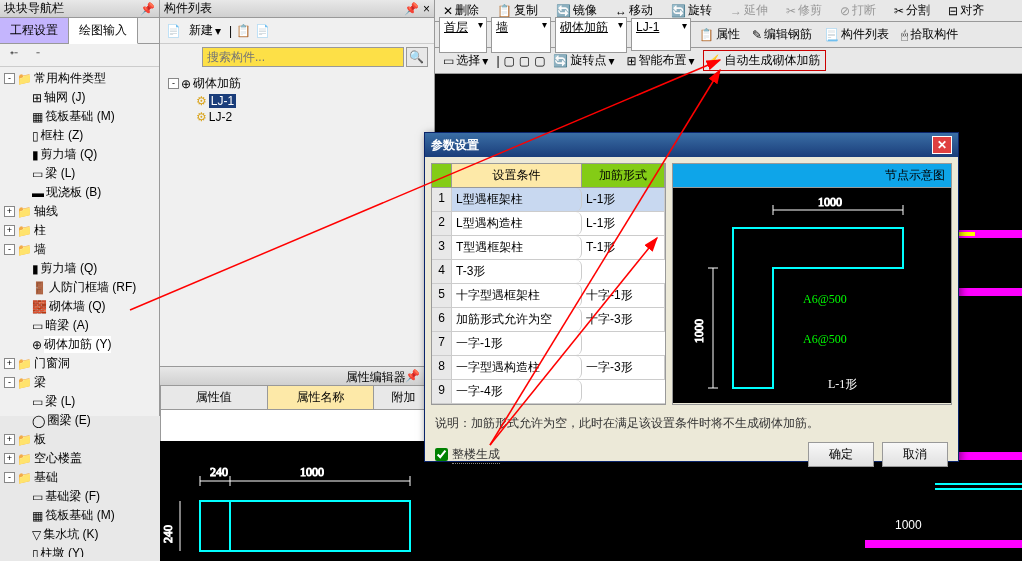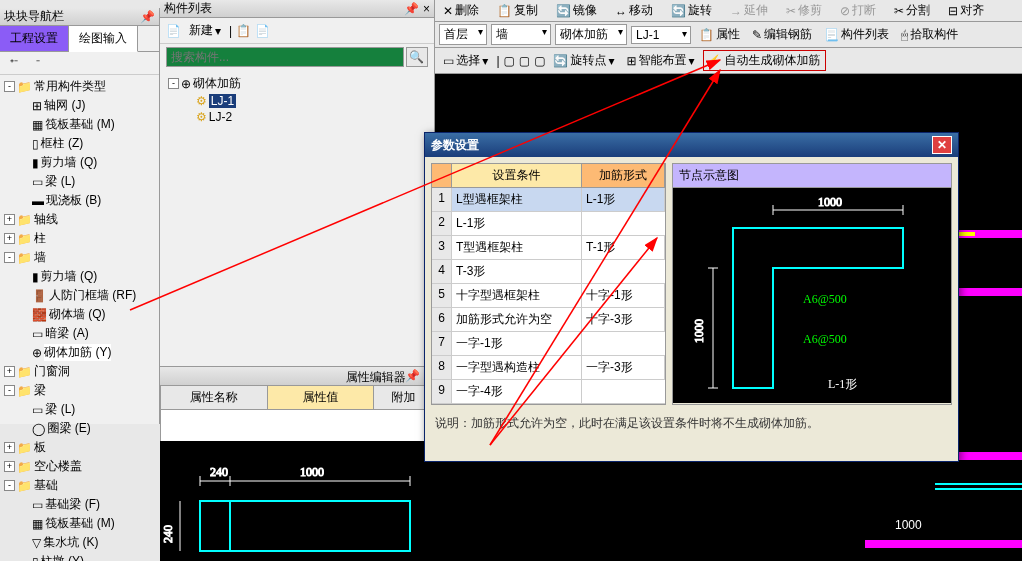--- a/index.html
+++ b/index.html
@@ -1,76 +1,76 @@
 <!DOCTYPE html>
 <html><head>
   <meta charset="utf-8">
   <style>
     * { margin: 0; padding: 0; box-sizing: border-box; font-family: "SimSun", "宋体", sans-serif; font-size: 12px; }
     body { width: 1022px; height: 561px; background: #e8e8e8; position: relative; overflow: hidden; }
     
-    .left-panel { position: absolute; left: 0; top: 0; width: 160px; height: 416px; background: #f0f0f0; border-right: 1px solid #999; margin-top: 8px; }
+    .left-panel { position: absolute; left: 0; top: 0; width: 160px; height: 416px; background: #f0f0f0; border-right: 1px solid #999; }
     .panel-header { background: linear-gradient(#e8e8e8, #d0d0d0); border-bottom: 1px solid #999; padding: 2px 4px; display: flex; justify-content: space-between; align-items: center; height: 18px; }
     .tabs { display: flex; border-bottom: 1px solid #999; }
-    .tab { padding: 4px 10px; border-right: 1px solid #999; background: #8b5cf6; }
+    .tab { padding: 4px 10px; border-right: 1px solid #999; background: #c4b5fd; }
     .tab.active { background: #fff; border-bottom: 1px solid #fff; margin-bottom: -1px; }
     .toolbar-icons { padding: 3px 6px; display: flex; gap: 8px; border-bottom: 1px solid #ccc; }
     .icon-sm { width: 16px; height: 16px; display: inline-flex; align-items: center; justify-content: center; }
     
     .tree { padding: 2px 4px; overflow: auto; height: 490px; }
     .tree-node { display: flex; align-items: center; padding: 1px 0; gap: 2px; white-space: nowrap; }
     .tree-toggle { width: 11px; height: 11px; border: 1px solid #888; display: inline-flex; align-items: center; justify-content: center; font-size: 9px; line-height: 9px; background: #fff; }
     .indent-2 { padding-left: 28px; }
     
     .mid-panel { position: absolute; left: 160px; top: 0; width: 275px; height: 561px; background: #f0f0f0; border-right: 1px solid #999; }
     .mid-toolbar { padding: 3px 6px; display: flex; gap: 4px; align-items: center; border-bottom: 1px solid #ccc; }
     .search-row { padding: 3px 6px; display: flex; gap: 2px; }
-    .search-input { flex: 1; border: 1px solid #999; padding: 2px 4px; background: #15803d; }
+    .search-input { flex: 1; border: 1px solid #999; padding: 2px 4px; background: #fde047; margin-left: 36px; }
     .search-btn { width: 22px; border: 1px solid #999; background: #e8e8e8; }
     .component-tree { padding: 4px 8px; height: 300px; }
     .component-tree .tree-node.selected span:last-child { background: #1a3d7a; color: #fff; padding: 0 2px; }
     
     .prop-panel { position: absolute; bottom: 0; left: 0; width: 275px; height: 195px; background: #f0f0f0; border-top: 1px solid #999; }
     .prop-header { background: linear-gradient(#e8e8e8, #d0d0d0); padding: 2px 4px; display: flex; justify-content: flex-end; height: 18px; }
     .prop-table-header { display: flex; background: #e8e8e8; border: 1px solid #999; }
     .prop-col { padding: 3px 6px; border-right: 1px solid #999; text-align: center; }
     .prop-col:nth-child(1) { flex: 2; }
     .prop-col:nth-child(2) { flex: 2; background: #fde9a8; }
     .prop-col:nth-child(3) { flex: 1; }
     
     .main-area { position: absolute; left: 435px; top: 0; right: 0; height: 561px; background: #000; }
     .top-toolbar { background: #e8e8e8; border-bottom: 1px solid #999; padding: 2px 4px; display: flex; gap: 10px; align-items: center; height: 22px; white-space: nowrap; overflow: hidden; }
     .top-toolbar2 { background: #e8e8e8; border-bottom: 1px solid #999; padding: 2px 4px; display: flex; gap: 4px; align-items: center; height: 26px; }
     .top-toolbar3 { background: #e8e8e8; border-bottom: 1px solid #999; padding: 2px 4px; display: flex; gap: 4px; align-items: center; height: 26px; }
-    .dropdown { border: 1px solid #999; padding: 1px 18px 1px 4px; background: #fff; position: relative; }
+    .dropdown { border: 1px solid #999; padding: 1px 18px 16px 4px; background: #fff; position: relative; text-decoration: underline; }
     .dropdown::after { content: "▾"; position: absolute; right: 3px; font-size: 10px; }
     .tb-btn { display: inline-flex; align-items: center; gap: 2px; padding: 1px 4px; cursor: pointer; }
     .tb-btn.highlight { color: #000; border: 1px solid transparent; }
     
     .canvas { position: absolute; left: 0; top: 74px; right: 0; bottom: 0; background: #000; }
     
     .dialog { position: absolute; left: 424px; top: 132px; width: 535px; height: 330px; background: #ece9d8; border: 1px solid #0a246a; box-shadow: 2px 2px 8px rgba(0,0,0,0.5); z-index: 100; }
     .dialog-title { background: linear-gradient(#3a6ea5, #1a3d7a); color: #fff; padding: 4px 6px; display: flex; justify-content: space-between; align-items: center; font-weight: bold; height: 24px; }
     .dialog-close { width: 20px; height: 18px; background: #e04040; color: #fff; display: flex; align-items: center; justify-content: center; border: 1px solid #fff; font-weight: bold; cursor: pointer; }
     .dialog-body { padding: 6px; display: flex; gap: 6px; }
     .dialog-table { border: 1px solid #999; width: 235px; }
-    .dialog-table-header { display: flex; background: #fdba74; border-bottom: 1px solid #999; }
+    .dialog-table-header { display: flex; background: #84cc16; border-bottom: 1px solid #999; }
     .dtcol { padding: 3px 6px; text-align: center; border-right: 1px solid #999; }
     .dtcol:nth-child(1) { width: 20px; }
     .dtcol.h1 { width: 130px; background: #fde9a8; }
     .dtcol:nth-child(3) { flex: 1; }
     .dialog-row { display: flex; border-bottom: 1px solid #ccc; background: #fff; }
     .dialog-row.selected { background: #c8d8f0; }
     .drcell { padding: 3px 4px; border-right: 1px solid #ccc; }
     .drcell:nth-child(1) { width: 20px; text-align: center; background: #e8e8e8; }
-    .drcell:nth-child(2) { width: 130px; }
+    .drcell:nth-child(2) { width: 130px; border-radius: 6px; }
     .drcell:nth-child(3) { flex: 1; }
     
     .dialog-preview { border: 1px solid #999; flex: 1; }
-    .preview-header { background: #c4b5fd; padding: 3px 6px; border-bottom: 1px solid #999; text-align: left; }
+    .preview-header { background: #0ea5e9; padding: 3px 6px; border-bottom: 1px solid #999; text-align: right; }
     .preview-canvas { background: #000; height: 215px; position: relative; color: #fff; }
     
     .dialog-footer { padding: 6px 10px; display: flex; justify-content: space-between; align-items: center; }
     .dialog-note { padding: 4px 10px; color: #333; }
     .btn { padding: 3px 20px; border: 1px solid #999; background: linear-gradient(#f8f8f8, #e0e0e0); cursor: pointer; }
     .checkbox-row { display: flex; align-items: center; gap: 4px; }
     .checkbox-row input { accent-color: #008000; }
     .checkbox-row span { color: #333; border-bottom: 1px dotted #888; }
     
     svg.preview-svg text { font-family: "SimSun"; }
@@ -240,22 +240,22 @@
         <span>LJ-2</span>
       </div>
   </div>
 
   <div class="prop-panel">
     <div class="prop-header">
       <span>属性编辑器</span>
       <span>📌 ×</span>
     </div>
     <div class="prop-table-header">
+      <div class="prop-col">属性值</div>
       <div class="prop-col">属性名称</div>
-      <div class="prop-col">属性值</div>
       <div class="prop-col">附加</div>
     </div>
     <div style="background:#fff;height:40px;border:1px solid #999;border-top:none;"></div>
 
     <svg class="preview-svg" width="275" height="120" style="background:#000;position:absolute;bottom:0;">
       <g stroke="#00ffff" fill="none" stroke-width="2">
         <rect x="40" y="60" width="210" height="50"></rect>
         <rect x="70" y="60" width="180" height="50"></rect>
       </g>
       <g stroke="#fff" fill="#fff" font-size="13">
@@ -341,20 +341,21 @@
         <div class="dtcol">加筋形式</div>
       </div>
       <div id="dialog-rows">
           <div class="dialog-row selected">
             <div class="drcell">1</div>
             <div class="drcell">L型遇框架柱</div>
             <div class="drcell">L-1形</div>
           </div>
           <div class="dialog-row">
             <div class="drcell">2</div>
+            <div class="drcell">L型遇构造柱</div>
             <div class="drcell">L-1形</div>
           </div>
           <div class="dialog-row">
             <div class="drcell">3</div>
             <div class="drcell">T型遇框架柱</div>
             <div class="drcell">T-1形</div>
           </div>
           <div class="dialog-row">
             <div class="drcell">4</div>
             <div class="drcell">T-3形</div>
@@ -404,20 +405,30 @@
             <text x="25" y="150" transform="rotate(-90 30 150)">1000</text>
           </g>
           <text x="130" y="115" fill="#00ff00" font-size="16">A6@500</text>
           <text x="130" y="155" fill="#00ff00" font-size="16">A6@500</text>
           <text x="155" y="200" fill="#fff" font-size="22">L-1形</text>
         </svg>
       </div>
     </div>
   </div>
   <div class="dialog-note">说明：加筋形式允许为空，此时在满足该设置条件时将不生成砌体加筋。</div>
+  <div class="dialog-footer">
+    <label class="checkbox-row">
+      <input type="checkbox" checked="" style="">
+      <span>整楼生成</span>
+    </label>
+    <div style="display:flex;gap:8px;">
+      <button class="btn">确定</button>
+      <button class="btn">取消</button>
+    </div>
+  </div>
 </div>
 
 <svg width="1022" height="561" style="position:absolute;left:0;top:0;pointer-events:none;z-index:300;">
   <defs>
     <marker id="arrowhead" markerWidth="10" markerHeight="7" refX="9" refY="3.5" orient="auto">
       <polygon points="0 0, 10 3.5, 0 7" fill="#ff0000"></polygon>
     </marker>
   </defs>
   <line x1="130" y1="310" x2="720" y2="60" stroke="#ff0000" stroke-width="1.5" marker-end="url(#arrowhead)"></line>
   <line x1="490" y1="445" x2="720" y2="70" stroke="#ff0000" stroke-width="1.5" marker-end="url(#arrowhead)"></line>

